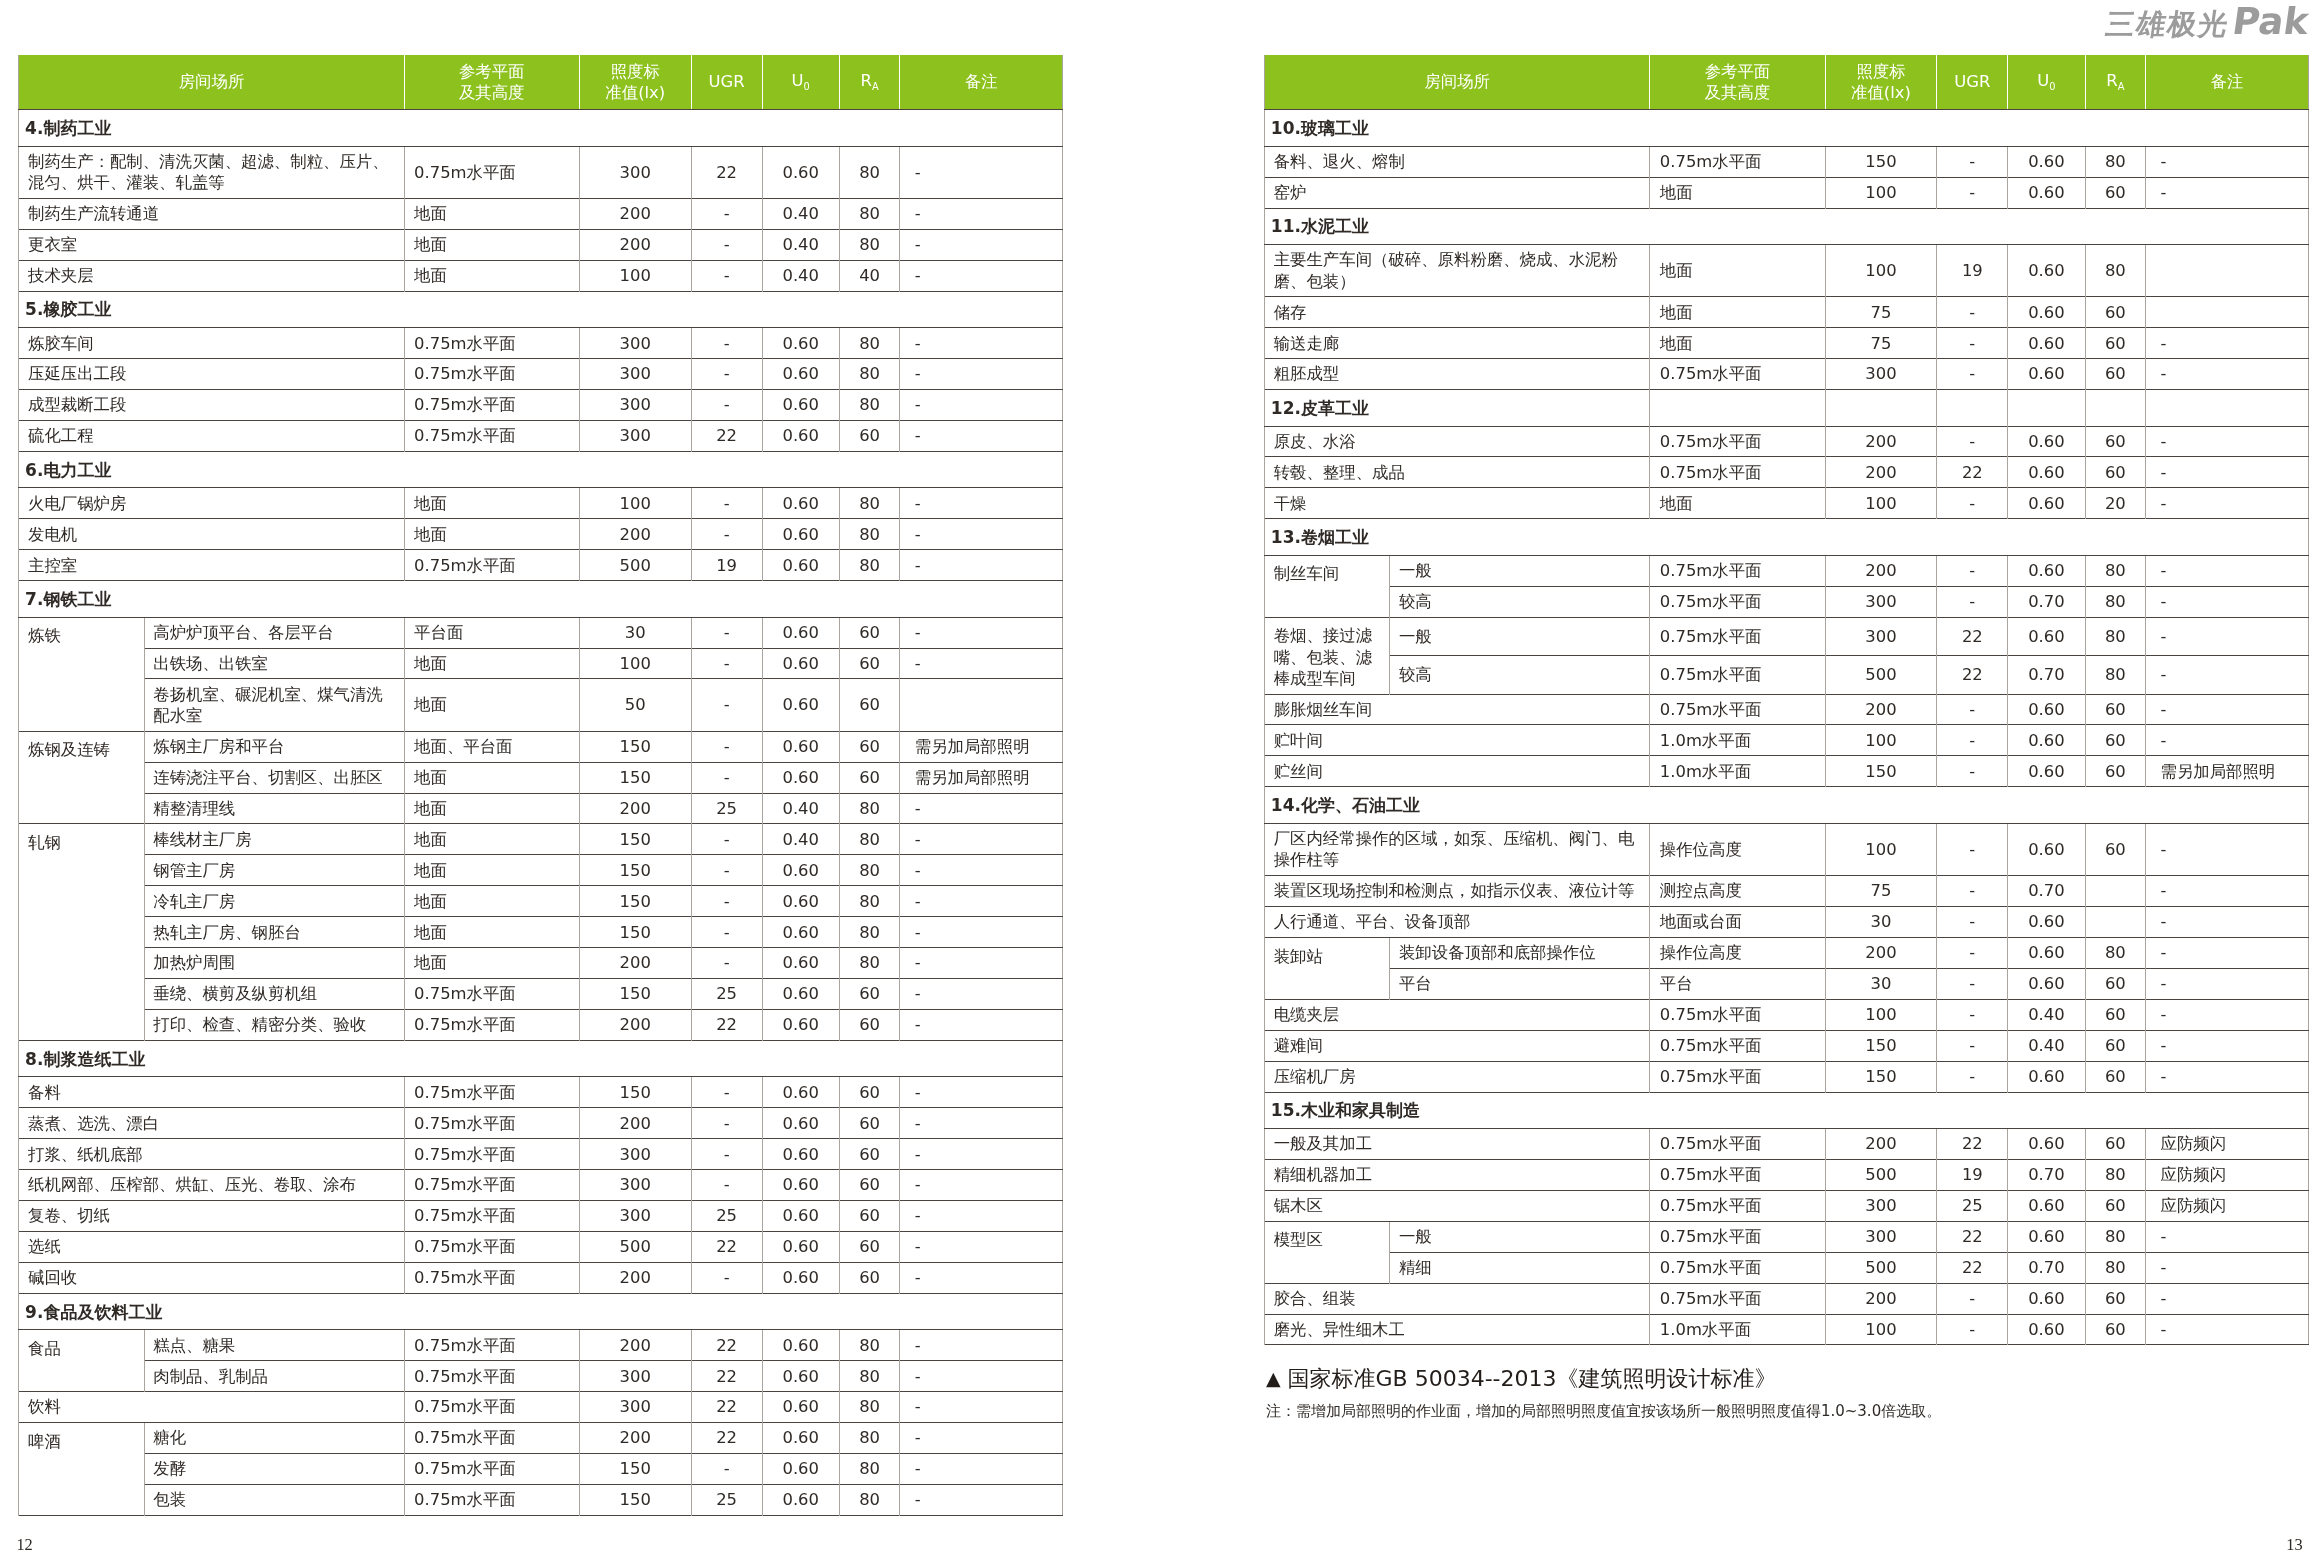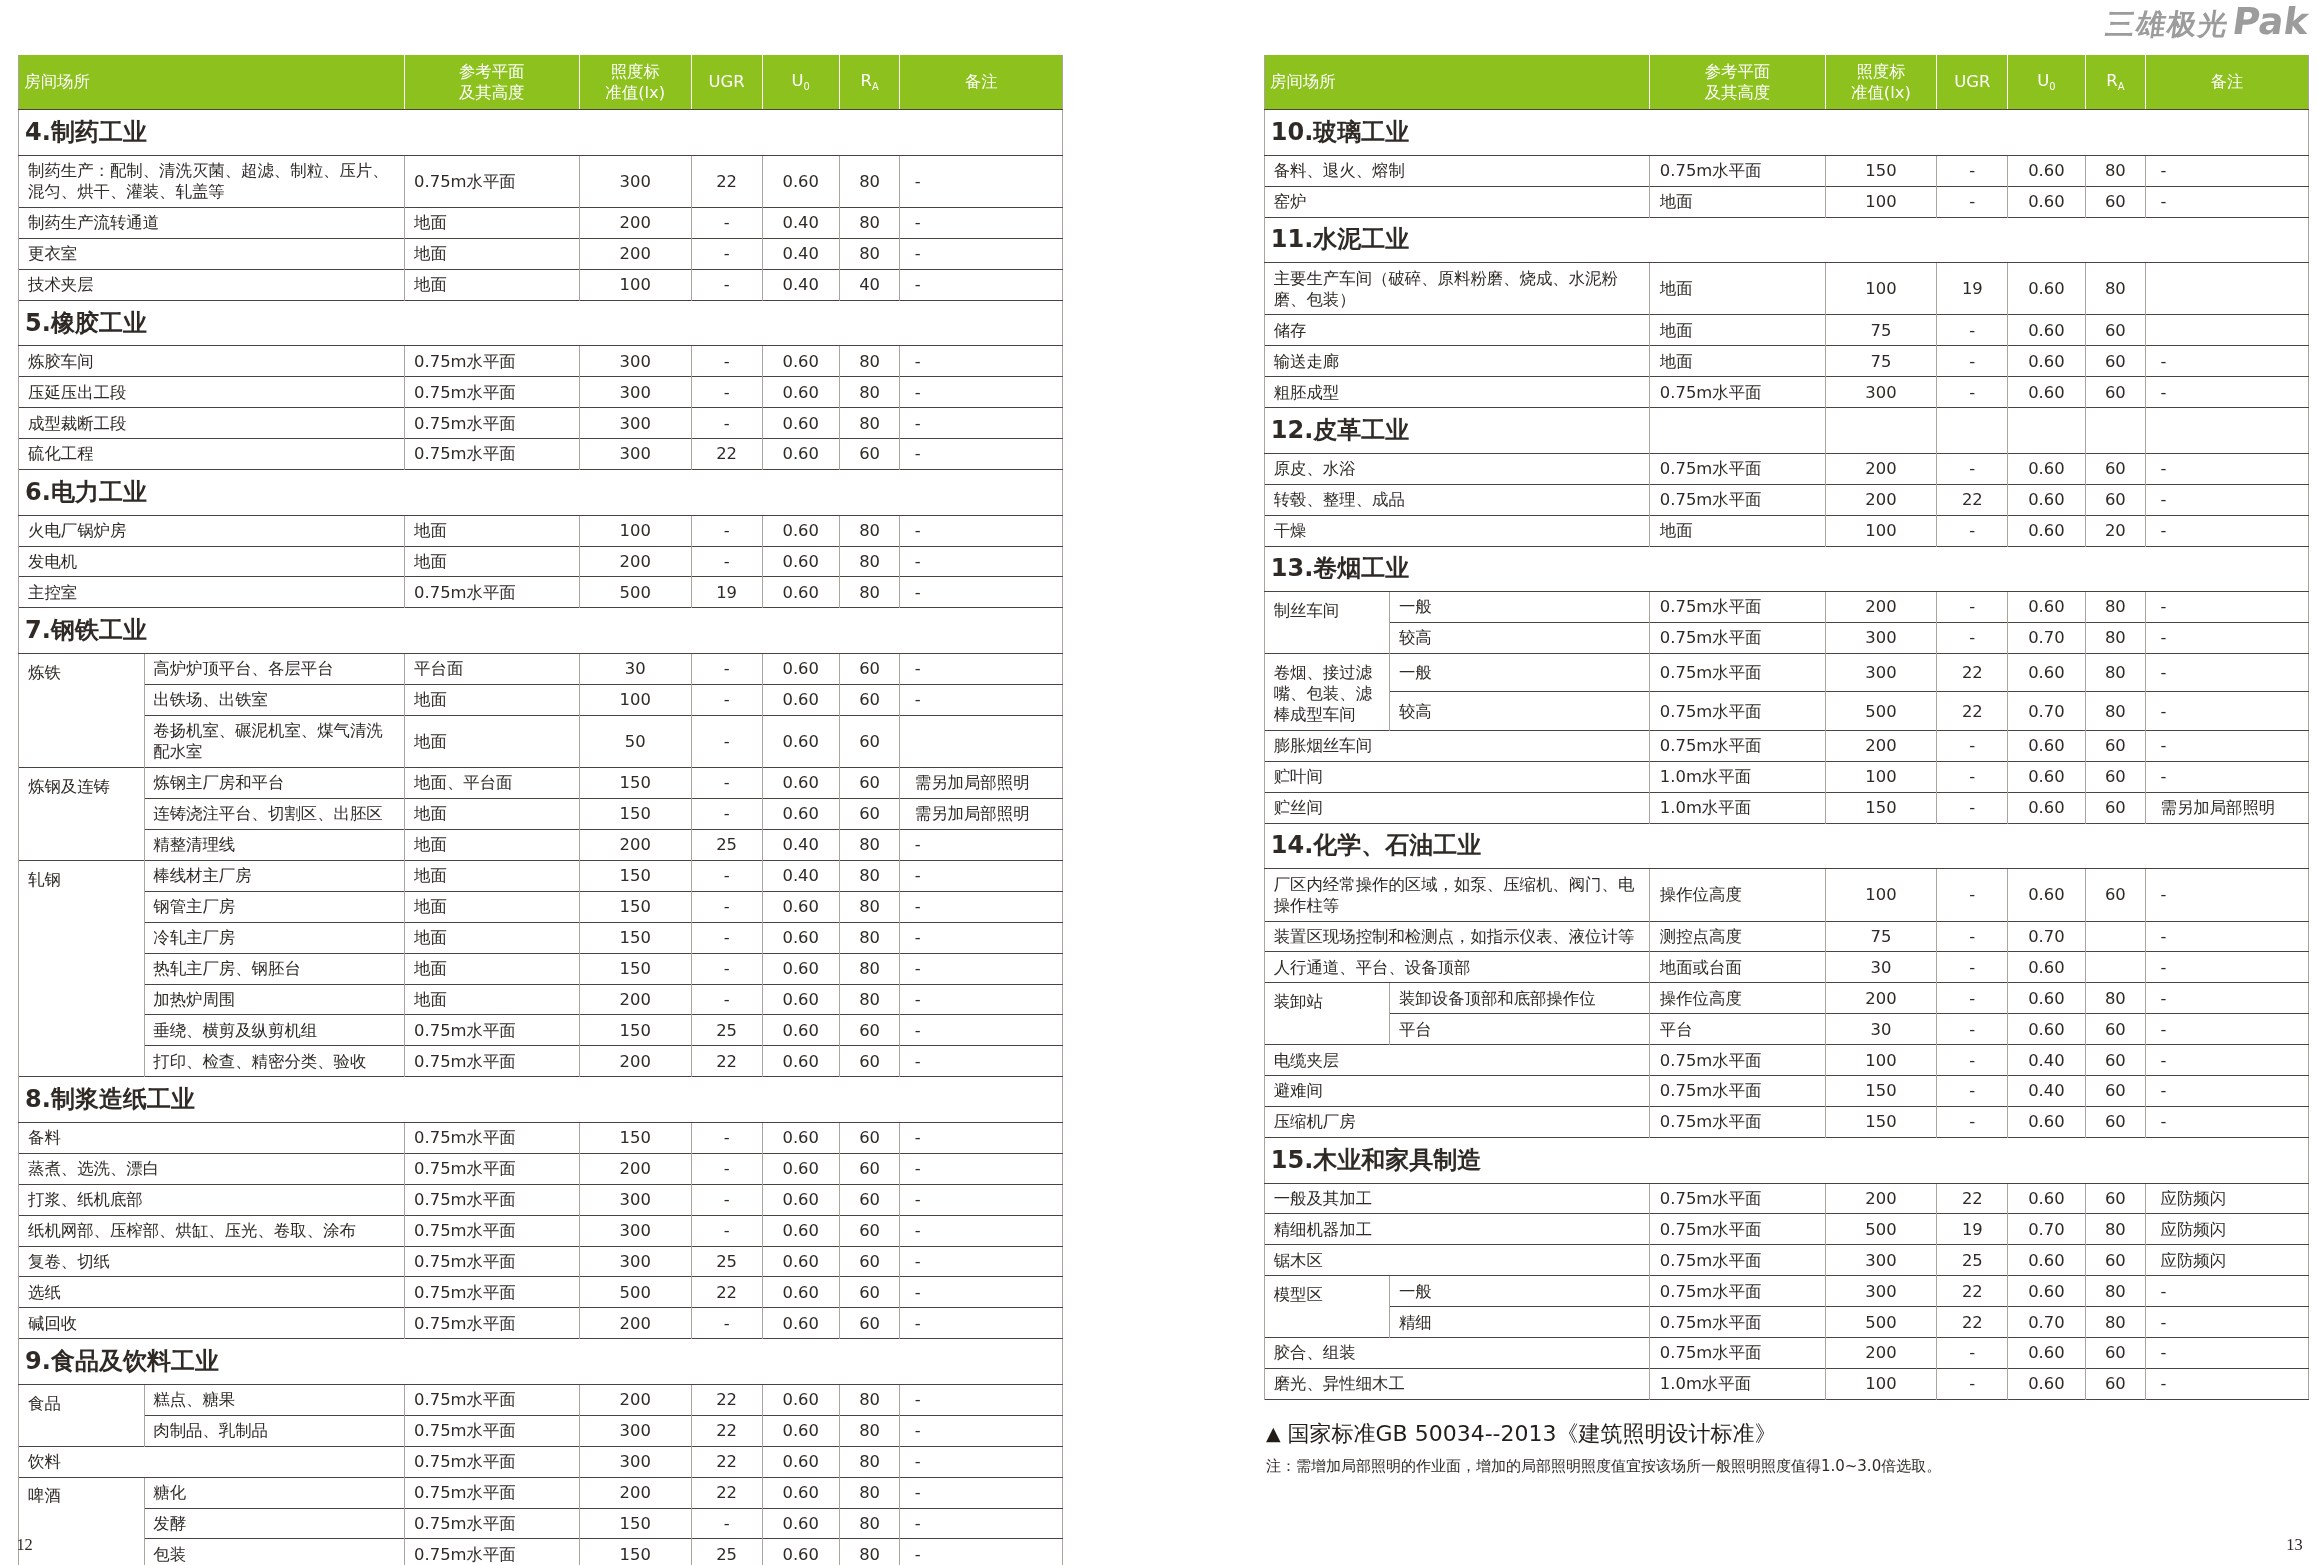--- a/index.html
+++ b/index.html
@@ -20,29 +20,29 @@
   table.std{
     width:100%;border-collapse:collapse;table-layout:fixed;
     border-left:1px solid #aaa49e;border-right:1px solid #aaa49e;
     border-bottom:1.9px solid #4a4440;
   }
   .std th.green{
     background:#8dc21e;color:#ffffff;font-weight:normal;font-size:16.4px;
     line-height:1.3;padding:5.8px 4.8px;text-align:center;
     border-right:1.4px solid #ffffff;border-bottom:1.4px solid #4a4440;
   }
-  .std th.green.first{text-align:left;padding-left:5px;font-family:Liberation Serif, serif;}
+  .std th.green.first{text-align:center;padding-left:5px;font-family:Liberation Serif, serif;}
   .std th.green.last{border-right:none;}
   .std td{
     border-top:1.4px solid #4a4440;border-left:1px solid #aaa49e;
     font-size:16.4px;line-height:1.3;padding:4.3px 7.7px;vertical-align:middle;
     word-break:break-all;
   }
   .std td.section{
-    font-weight:bold;font-size:24px;padding:6.7px 5.8px;border-left:none;
+    font-weight:bold;font-size:17px;padding:6.7px 5.8px;border-left:none;
   }
   .std td.loc{text-align:left;padding-left:8.7px;}
   .std td.group{vertical-align:top;padding-top:7.7px;font-family:Liberation Serif, serif;}
   .std td.plane{text-align:left;padding-left:9.6px;}
   .std td.num{text-align:center;padding-left:1.9px;padding-right:1.9px;}
   .std td.note{text-align:left;padding-left:14.4px;}
   .std sub{font-size:0.6em;}
 
   .footer{margin-top:19px;padding-left:1.9px;}
   .footer-title{font-size:22px;font-weight:normal;color:#231d1a;}

